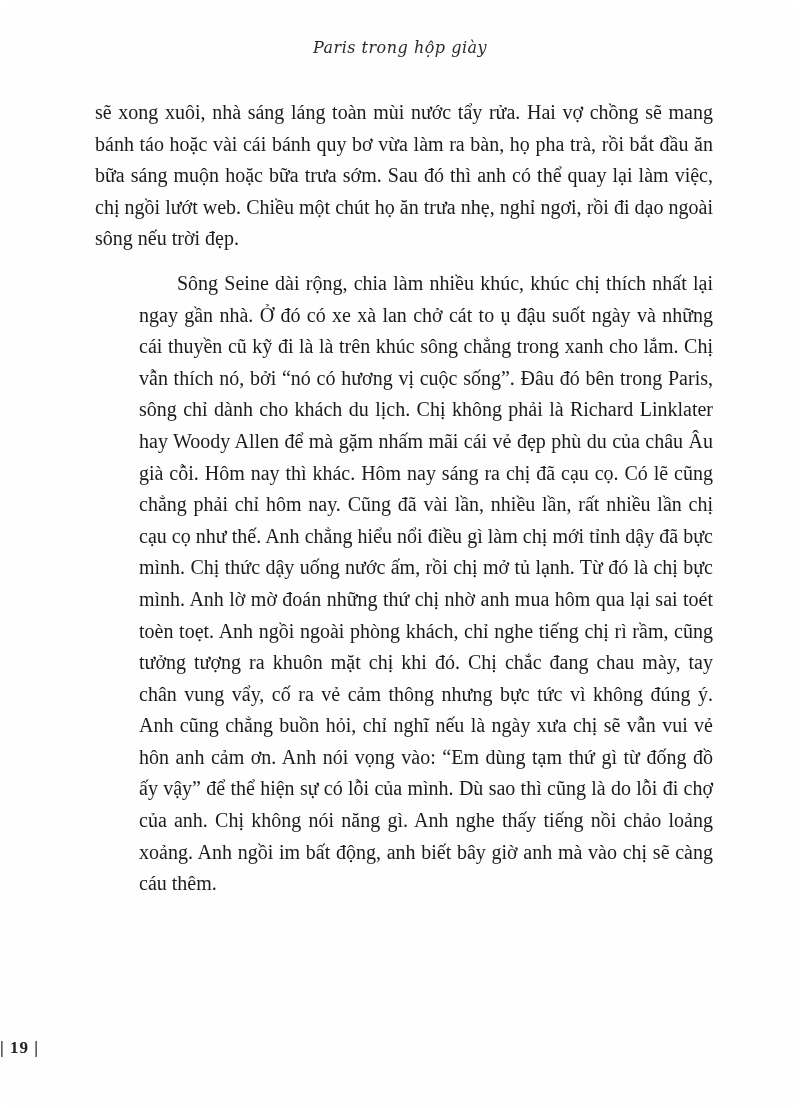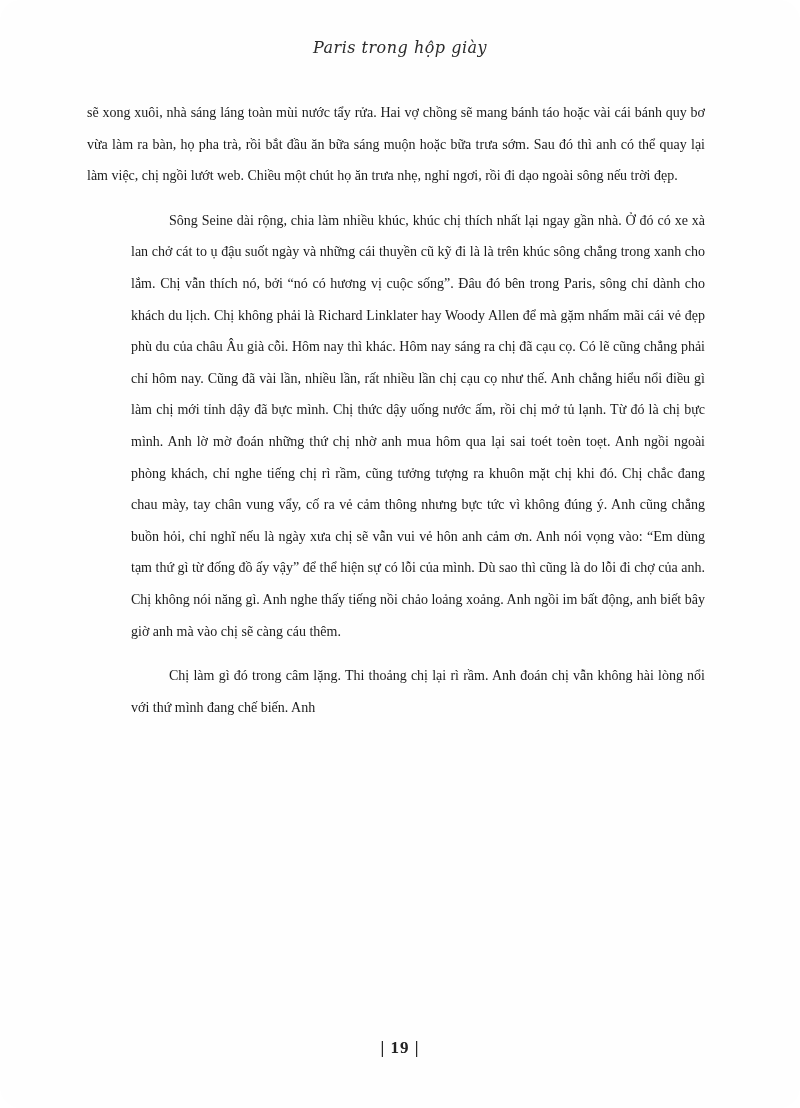--- a/index.html
+++ b/index.html
@@ -26,56 +26,54 @@
     text-align: center;
     font-family: "DejaVu Serif", serif;
     font-style: italic;
     font-size: 16px;
     letter-spacing: 0.5px;
     color: #2b2b2b;
   }
   .content {
     position: absolute;
     top: 97px;
-    left: 87px;
+    left: 95px;
     width: 618px;
     text-align: justify;
-    font-size: 14px;
+    font-size: 20px;
     line-height: 31.6px;
     color: #1b1b1b;
   }
   .content p {
     margin: 0 0 13px 0;
     padding: 0;
   }
   .content p.indented {
     text-indent: 38px;
     margin-left: 44px;
   }
   .page-number {
     position: absolute;
     top: 1038px;
     left: 0;
     width: 100%;
-    text-align: center;
     font-family: "Liberation Serif", serif;
     font-weight: 700;
     font-size: 17px;
     color: #222222;
     letter-spacing: 1px;
   }
 </style>
 </head>
 <body>
 
 <div class="page">
 
   <div class="running-head">Paris trong hộp giày</div>
 
   <div class="content">
     <p class="para">sẽ xong xuôi, nhà sáng láng toàn mùi nước tẩy rửa. Hai vợ chồng sẽ mang bánh táo hoặc vài cái bánh quy bơ vừa làm ra bàn, họ pha trà, rồi bắt đầu ăn bữa sáng muộn hoặc bữa trưa sớm. Sau đó thì anh có thể quay lại làm việc, chị ngồi lướt web. Chiều một chút họ ăn trưa nhẹ, nghỉ ngơi, rồi đi dạo ngoài sông nếu trời đẹp.</p>
     <p class="para indented">Sông Seine dài rộng, chia làm nhiều khúc, khúc chị thích nhất lại ngay gần nhà. Ở đó có xe xà lan chở cát to ụ đậu suốt ngày và những cái thuyền cũ kỹ đi là là trên khúc sông chẳng trong xanh cho lắm. Chị vẫn thích nó, bởi “nó có hương vị cuộc sống”. Đâu đó bên trong Paris, sông chỉ dành cho khách du lịch. Chị không phải là Richard Linklater hay Woody Allen để mà gặm nhấm mãi cái vẻ đẹp phù du của châu Âu già cỗi. Hôm nay thì khác. Hôm nay sáng ra chị đã cạu cọ. Có lẽ cũng chẳng phải chỉ hôm nay. Cũng đã vài lần, nhiều lần, rất nhiều lần chị cạu cọ như thế. Anh chẳng hiểu nổi điều gì làm chị mới tỉnh dậy đã bực mình. Chị thức dậy uống nước ấm, rồi chị mở tủ lạnh. Từ đó là chị bực mình. Anh lờ mờ đoán những thứ chị nhờ anh mua hôm qua lại sai toét toèn toẹt. Anh ngồi ngoài phòng khách, chỉ nghe tiếng chị rì rầm, cũng tưởng tượng ra khuôn mặt chị khi đó. Chị chắc đang chau mày, tay chân vung vẩy, cố ra vẻ cảm thông nhưng bực tức vì không đúng ý. Anh cũng chẳng buồn hỏi, chỉ nghĩ nếu là ngày xưa chị sẽ vẫn vui vẻ hôn anh cảm ơn. Anh nói vọng vào: “Em dùng tạm thứ gì từ đống đồ ấy vậy” để thể hiện sự có lỗi của mình. Dù sao thì cũng là do lỗi đi chợ của anh. Chị không nói năng gì. Anh nghe thấy tiếng nồi chảo loảng xoảng. Anh ngồi im bất động, anh biết bây giờ anh mà vào chị sẽ càng cáu thêm.</p>
-    <p class="para indented">Chị làm gì đó trong câm lặng. Thi thoảng chị lại rì rầm. Anh đoán chị vẫn không hài lòng nổi với thứ mình đang chế biến. Anh</p>
   </div>
 
   <div class="page-number">| 19 |</div>
 
 </div>
 
 </body></html>

